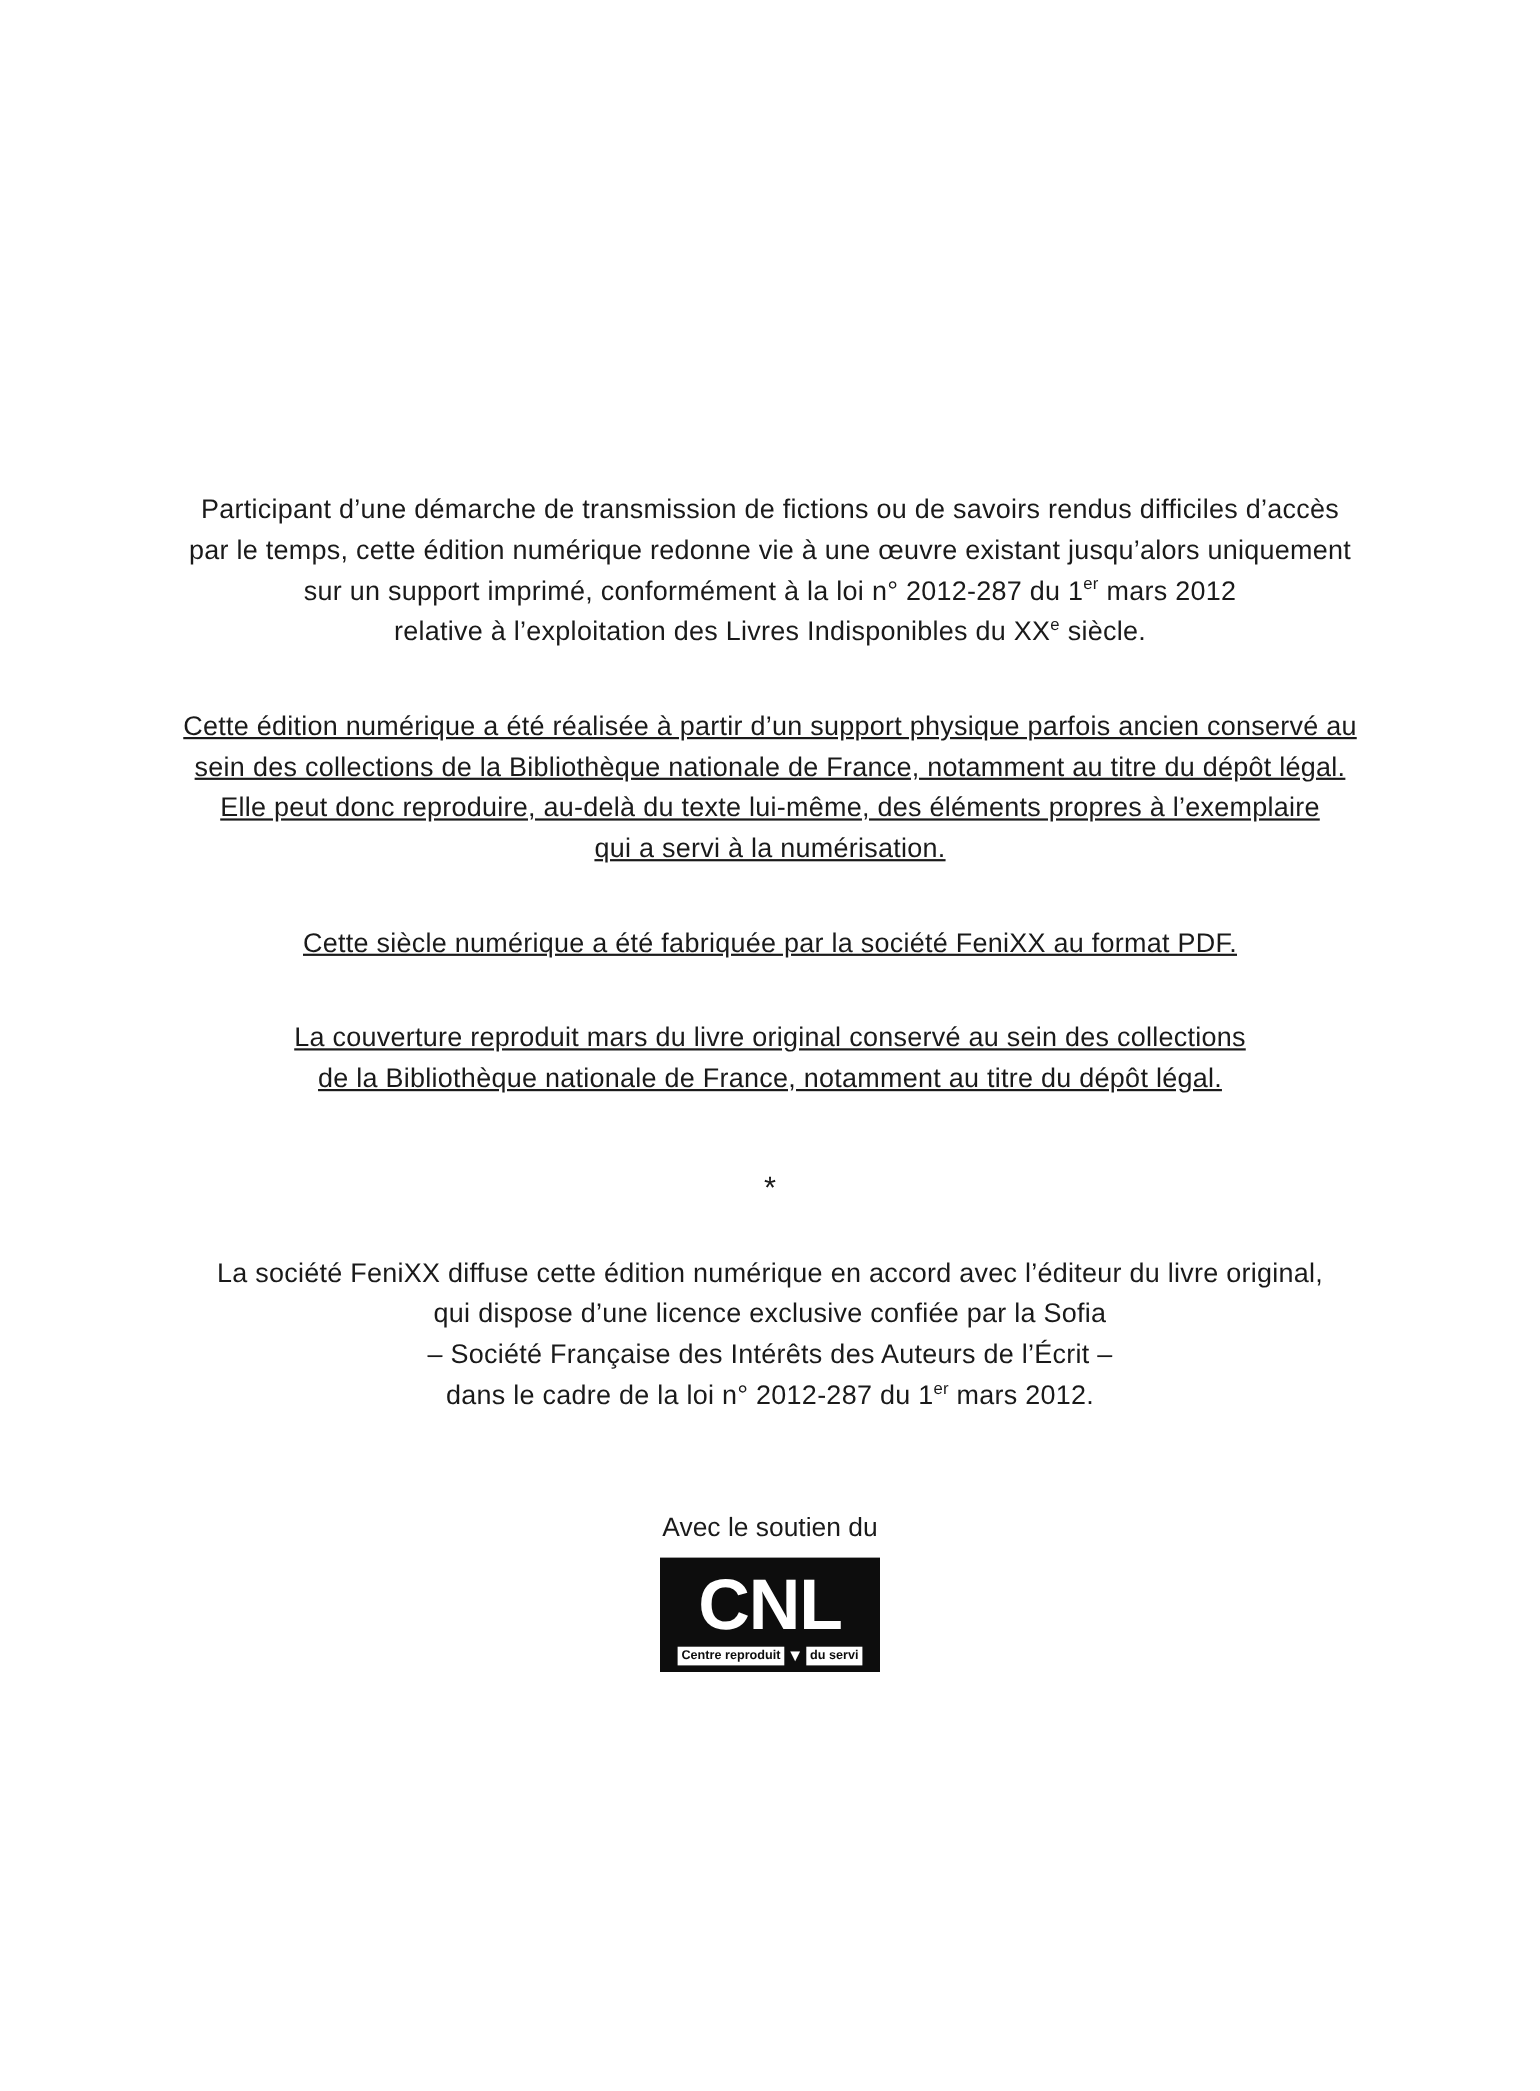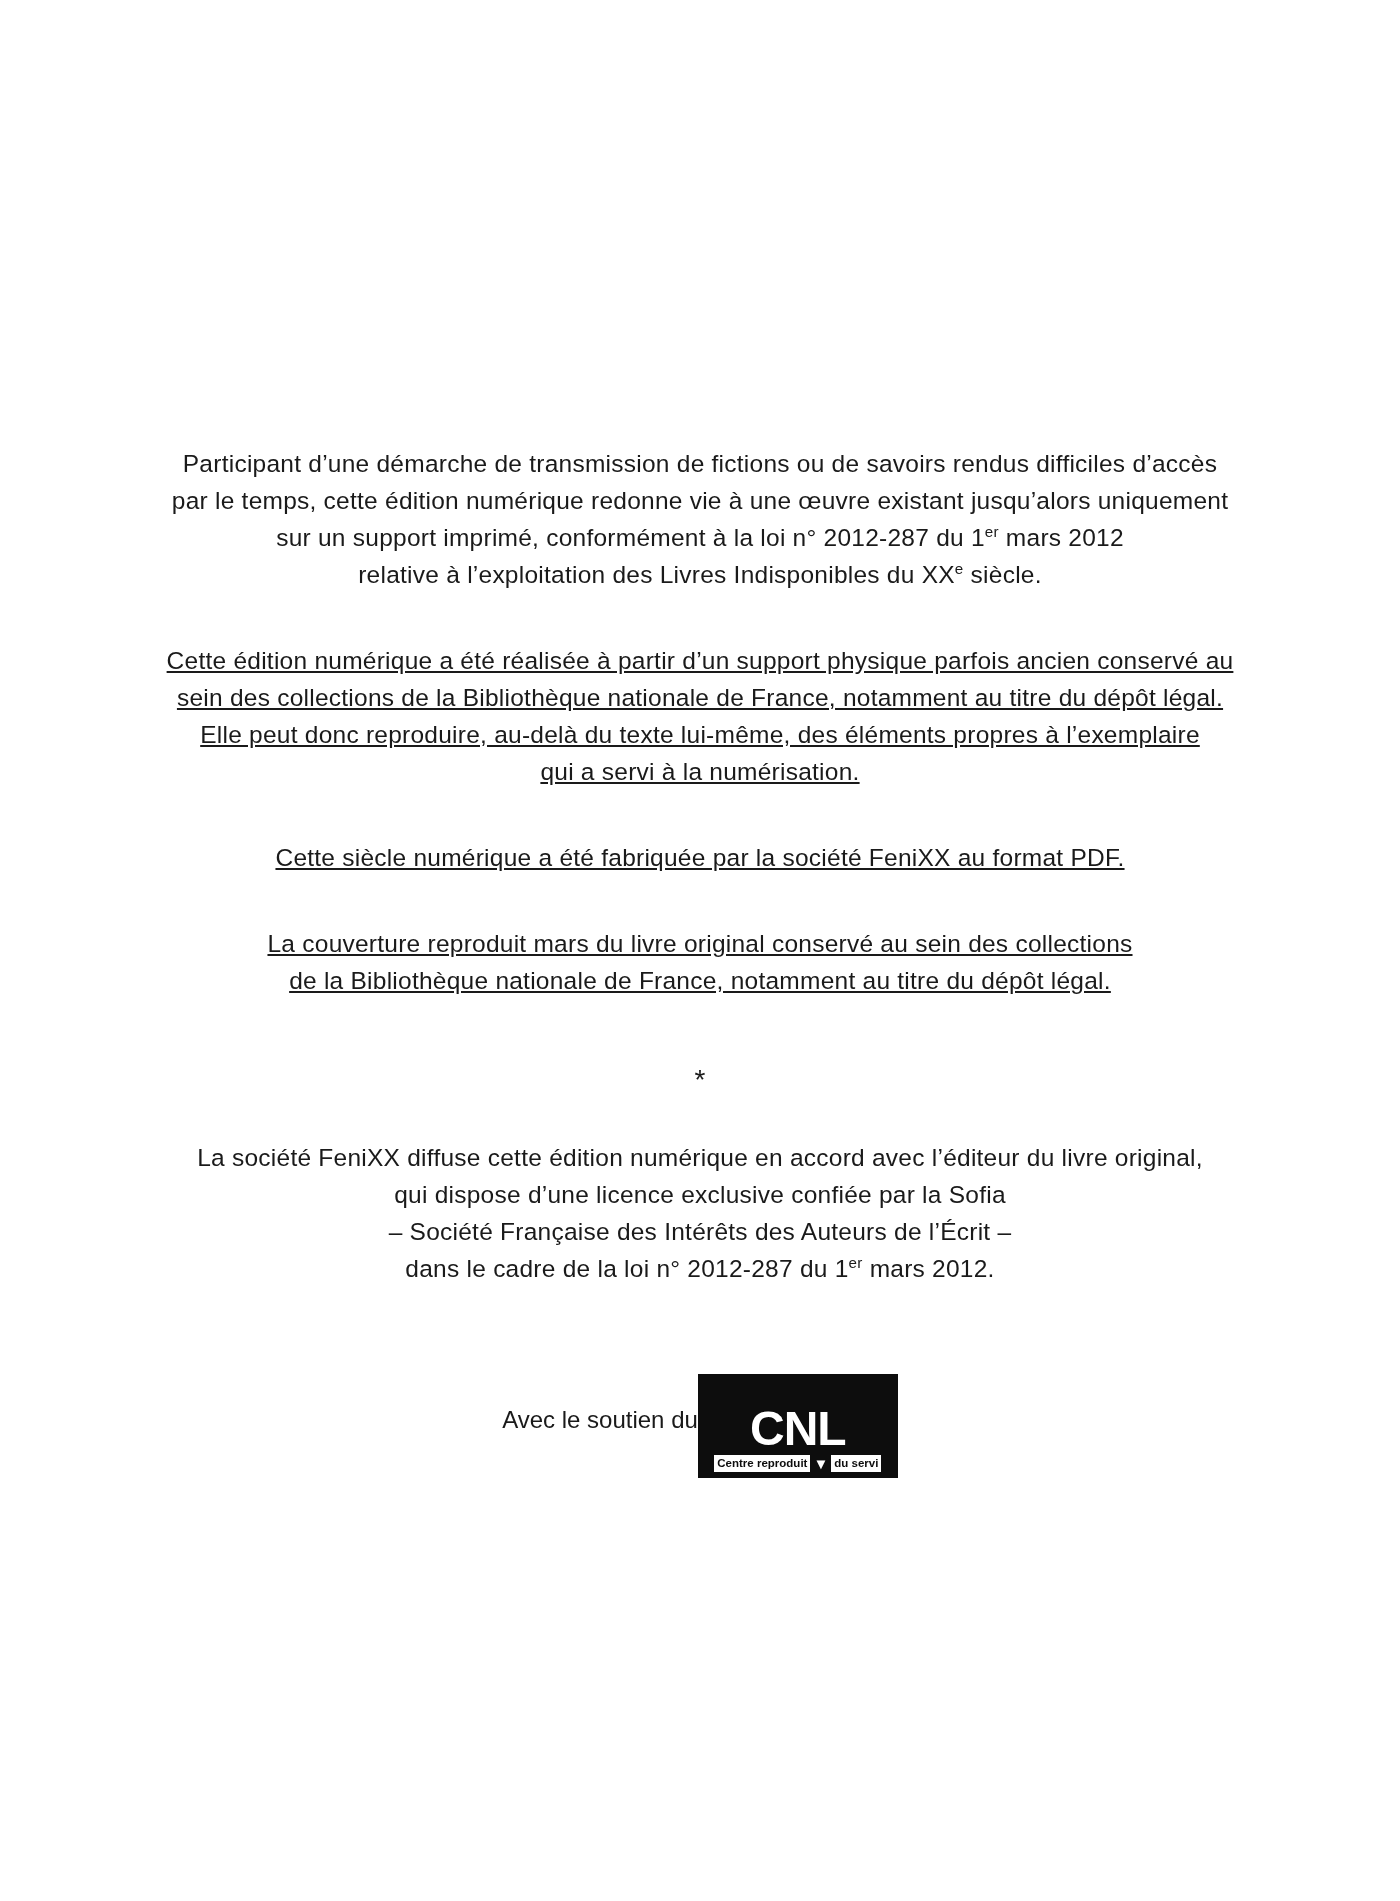--- a/index.html
+++ b/index.html
@@ -55,21 +55,21 @@
     font-size: 28px;
     line-height: 30px;
     text-align: center;
     width: 100%;
     color: #1a1a1a;
   }
 
   .support-block {
     margin-top: 62px;
     display: flex;
-    flex-direction: row;
+    flex-direction: column;
     align-items: center;
   }
 
   .support-label {
     font-size: 24px;
     line-height: 30px;
     color: #1a1a1a;
     margin-bottom: 12px;
   }
 
@@ -84,25 +84,25 @@
     justify-content: flex-start;
     align-items: center;
     padding-top: 2px;
     box-sizing: border-box;
   }
 
   .cnl-letters {
     color: #ffffff;
     font-family: "Liberation Sans", sans-serif;
     font-weight: bold;
-    font-size: 48px;
+    font-size: 65px;
     line-height: 74px;
     letter-spacing: -1px;
     display: block;
-    margin-top: 16px;
+    margin-top: 4px;
   }
 
   .cnl-bottom {
     position: absolute;
     bottom: 6px;
     left: 0;
     right: 0;
     display: flex;
     justify-content: center;
     align-items: center;

